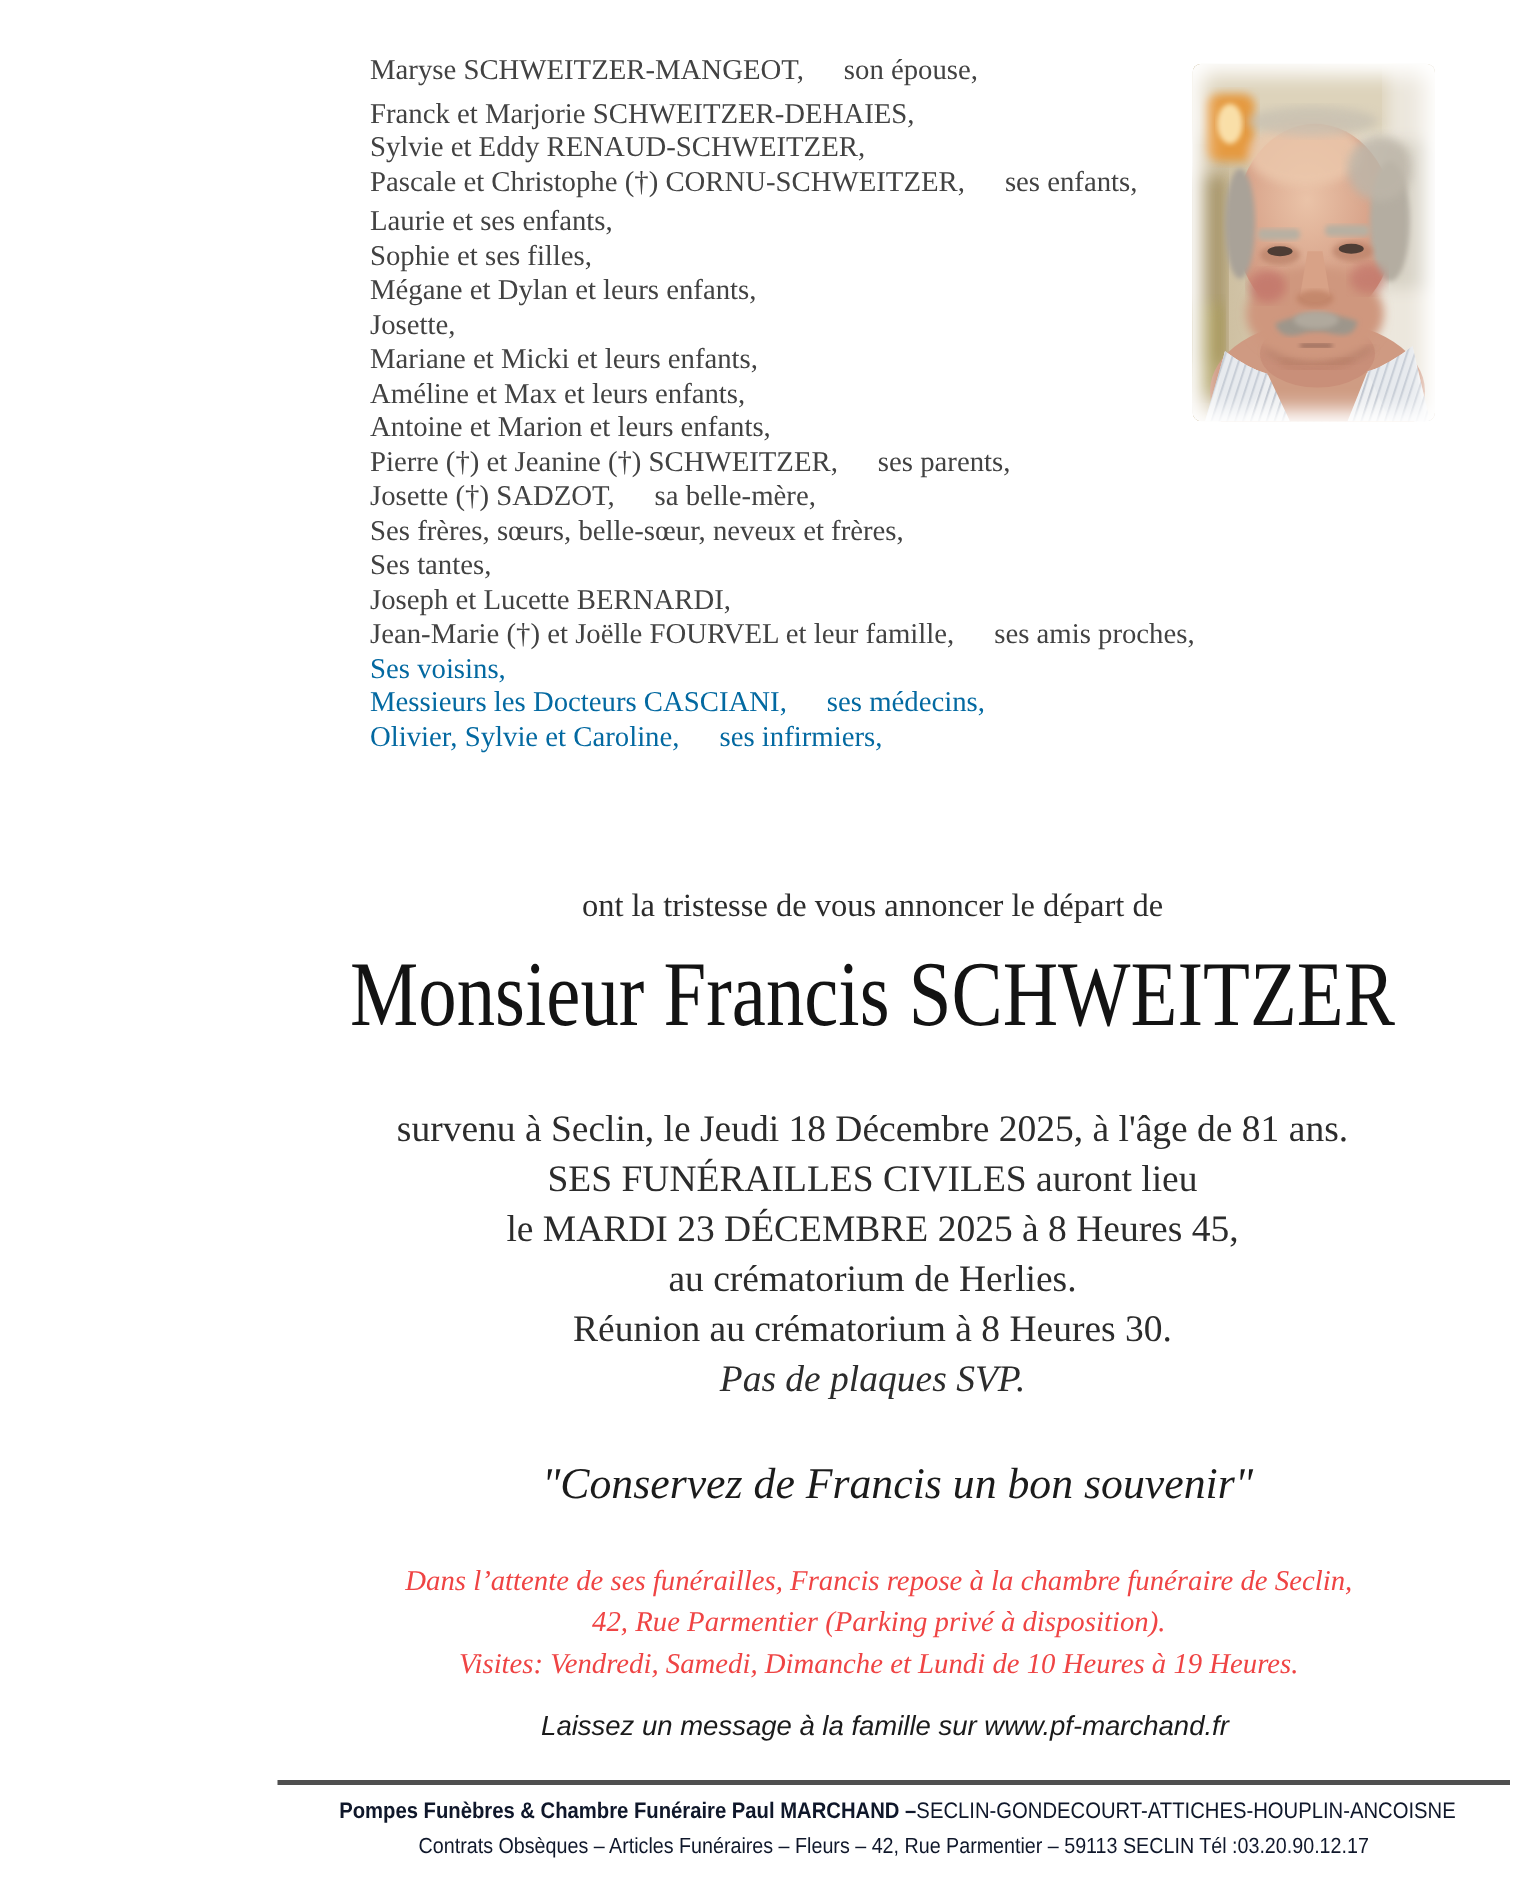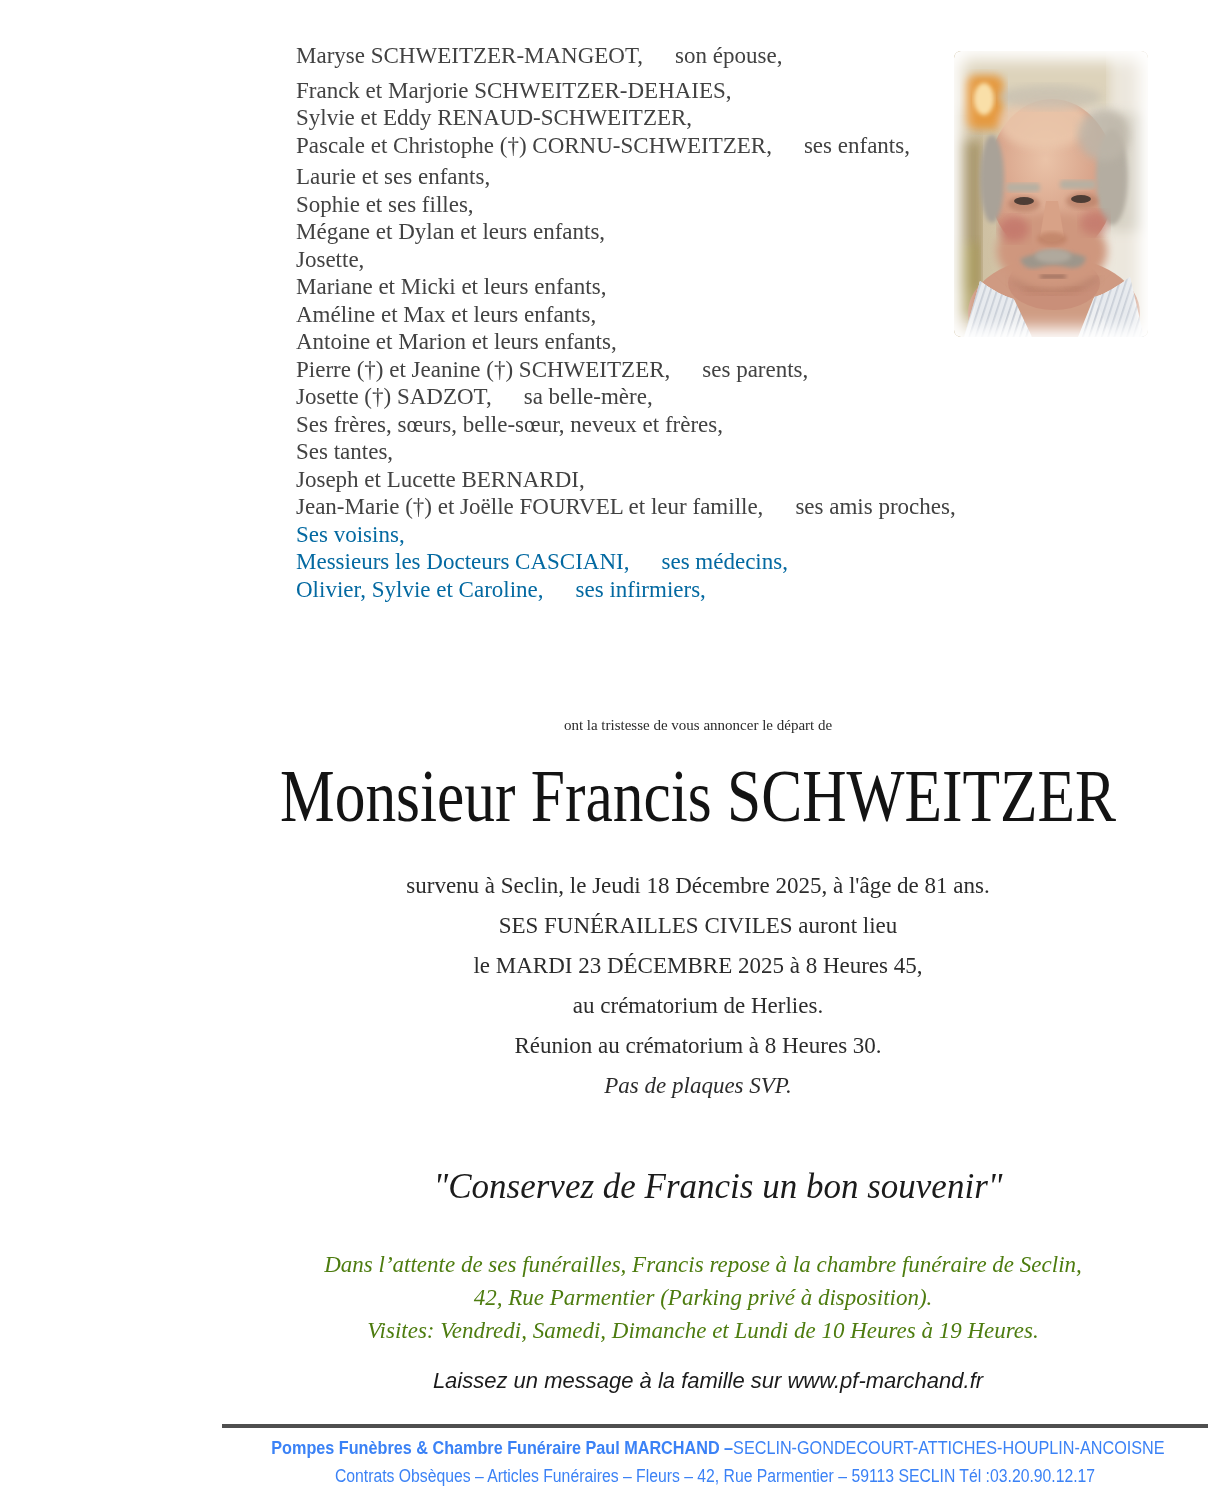--- a/index.html
+++ b/index.html
@@ -16,35 +16,35 @@
   .dark{color:#0369a1;}
 
   
   .photo{position:absolute;left:954px;top:51px;width:194px;height:286px;border-radius:7px;overflow:hidden;}
   .photo svg{display:block;width:100%;height:100%;}
   .photo::after{content:"";position:absolute;inset:0;border-radius:7px;pointer-events:none;
                 box-shadow:inset 0 0 16px 9px #ffffff;}
 
   
   .center{position:absolute;left:190px;top:0;width:1016px;height:100%;text-align:center;color:#2c2c2c;}
-  .intro{position:absolute;top:712px;left:0;right:0;font-size:15px;line-height:26px;}
+  .intro{position:absolute;top:712px;left:0;right:0;font-size:26px;line-height:26px;}
   .title{position:absolute;top:757px;left:0;right:0;margin:0;font-size:74px;line-height:78px;
          font-weight:normal;color:#131313;white-space:nowrap;transform:scaleX(0.83);transform-origin:center;}
-  .details{position:absolute;top:866px;left:0;right:0;font-size:23px;}
+  .details{position:absolute;top:884px;left:0;right:0;font-size:30px;}
   .details .dline{height:40px;line-height:40px;white-space:nowrap;}
   .note{font-style:italic;}
   .quote{position:absolute;top:1162px;left:40px;right:0;font-size:35px;line-height:50px;
          font-style:italic;color:#1b1b1b;white-space:nowrap;}
   .chapel{position:absolute;top:1248px;left:10px;right:0;font-size:23px;line-height:33px;
-          font-style:italic;color:#4d7c0f;}
+          font-style:italic;color:#ef4444;}
   .message{position:absolute;top:1368px;left:20px;right:0;font-size:22px;font-style:italic;
            font-family:"Liberation Sans","DejaVu Sans",sans-serif;color:#1b1b1b;}
 
   
-  .footer{position:absolute;left:222px;top:1424px;width:986px;text-align:center;color:#3b82f6;
+  .footer{position:absolute;left:222px;top:1424px;width:986px;text-align:center;color:#0f172a;
           font-family:"Liberation Sans","DejaVu Sans",sans-serif;}
   .rule{height:4px;background:#4f4f4f;}
   .f1{margin-top:10px;font-size:18px;white-space:nowrap;transform:scaleX(0.9);transform-origin:center;}
   .f1 .b{font-weight:bold;}
   .f2{margin-top:7px;font-size:17.5px;white-space:nowrap;transform:scaleX(0.9);transform-origin:center;}
 </style>
 </head>
 <body>
 
 <div>

